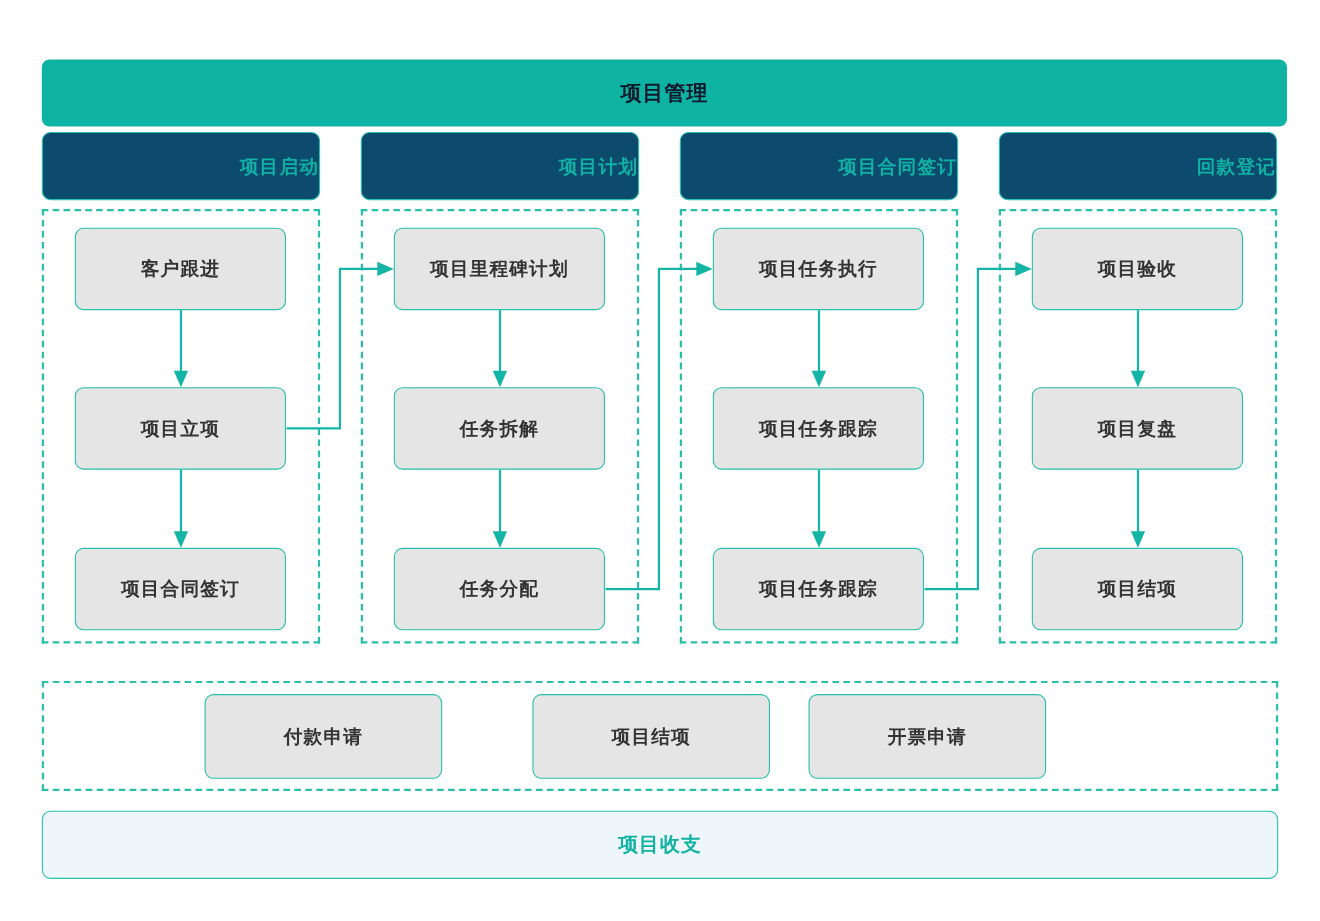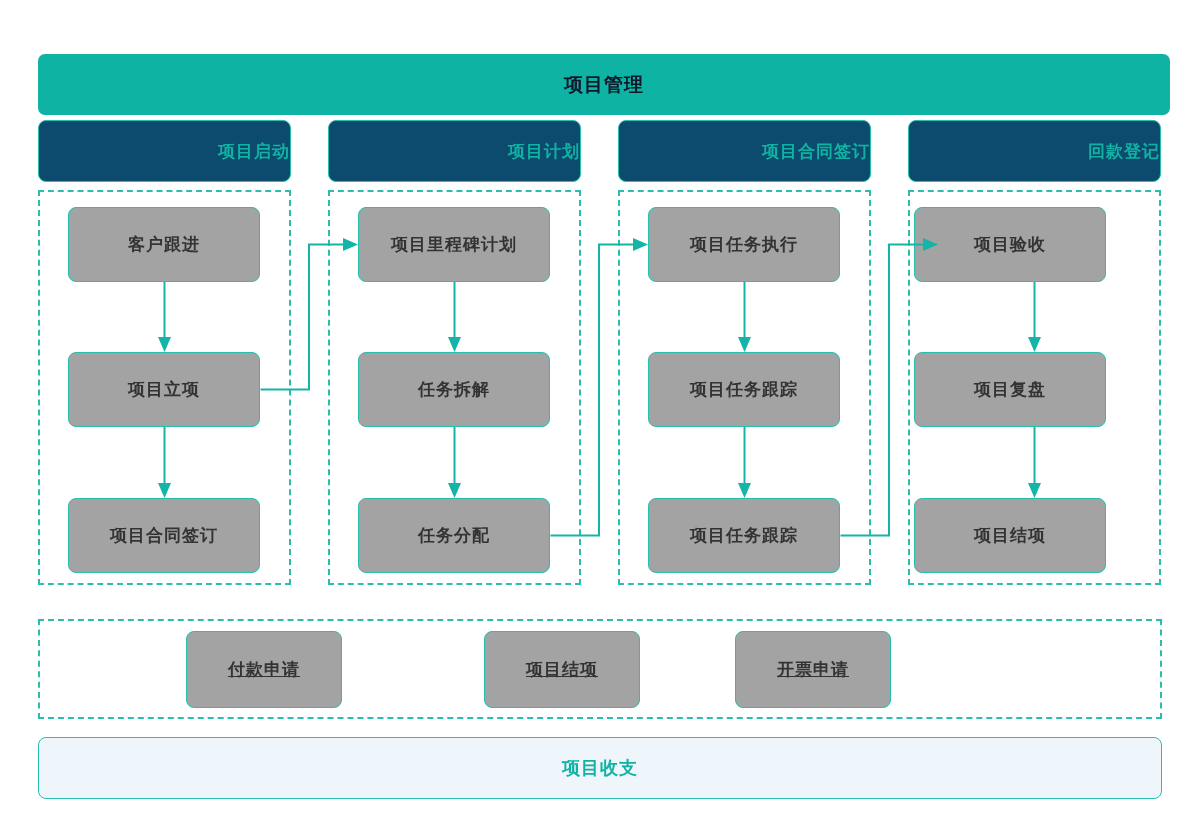--- a/index.html
+++ b/index.html
@@ -24,33 +24,33 @@
   }
   
   .col-zone{
     top:190px;width:253px;height:395px;
     border:2px dashed #2abfad;background:transparent;
   }
   .c1{left:38px}.c2{left:328px}.c3{left:618px}.c4{left:908px}
 
   
   .node{
-    width:192px;height:75px;background:#a3a3a3;
+    width:192px;height:75px;background:#e5e5e5;
     border:1.5px solid #27bfad;border-radius:8px;
     color:#333333;font-size:17px;font-weight:700;letter-spacing:1px;
   }
-  .nc1{left:68px}.nc2{left:358px}.nc3{left:648px}.nc4{left:914px}
+  .nc1{left:68px}.nc2{left:358px}.nc3{left:648px}.nc4{left:938px}
   .r1{top:207px}.r2{top:352px}.r3{top:498px}
 
   
   .fin-zone{
     left:38px;top:619px;width:1124px;height:100px;
     border:2px dashed #2abfad;
   }
-  .fin-node{top:631px;width:156px;height:77px;text-decoration:underline;}
+  .fin-node{top:631px;width:216px;height:77px;}
   .fin1{left:186px}.fin2{left:484px}.fin3{left:735px}
 
   
   .banner-bottom{
     left:38px;top:737px;width:1124px;height:62px;
     background:#eef6fb;border:1.5px solid #27bfad;border-radius:8px;
     color:#10b2a3;font-size:18px;font-weight:700;letter-spacing:1px;
   }
 
   

